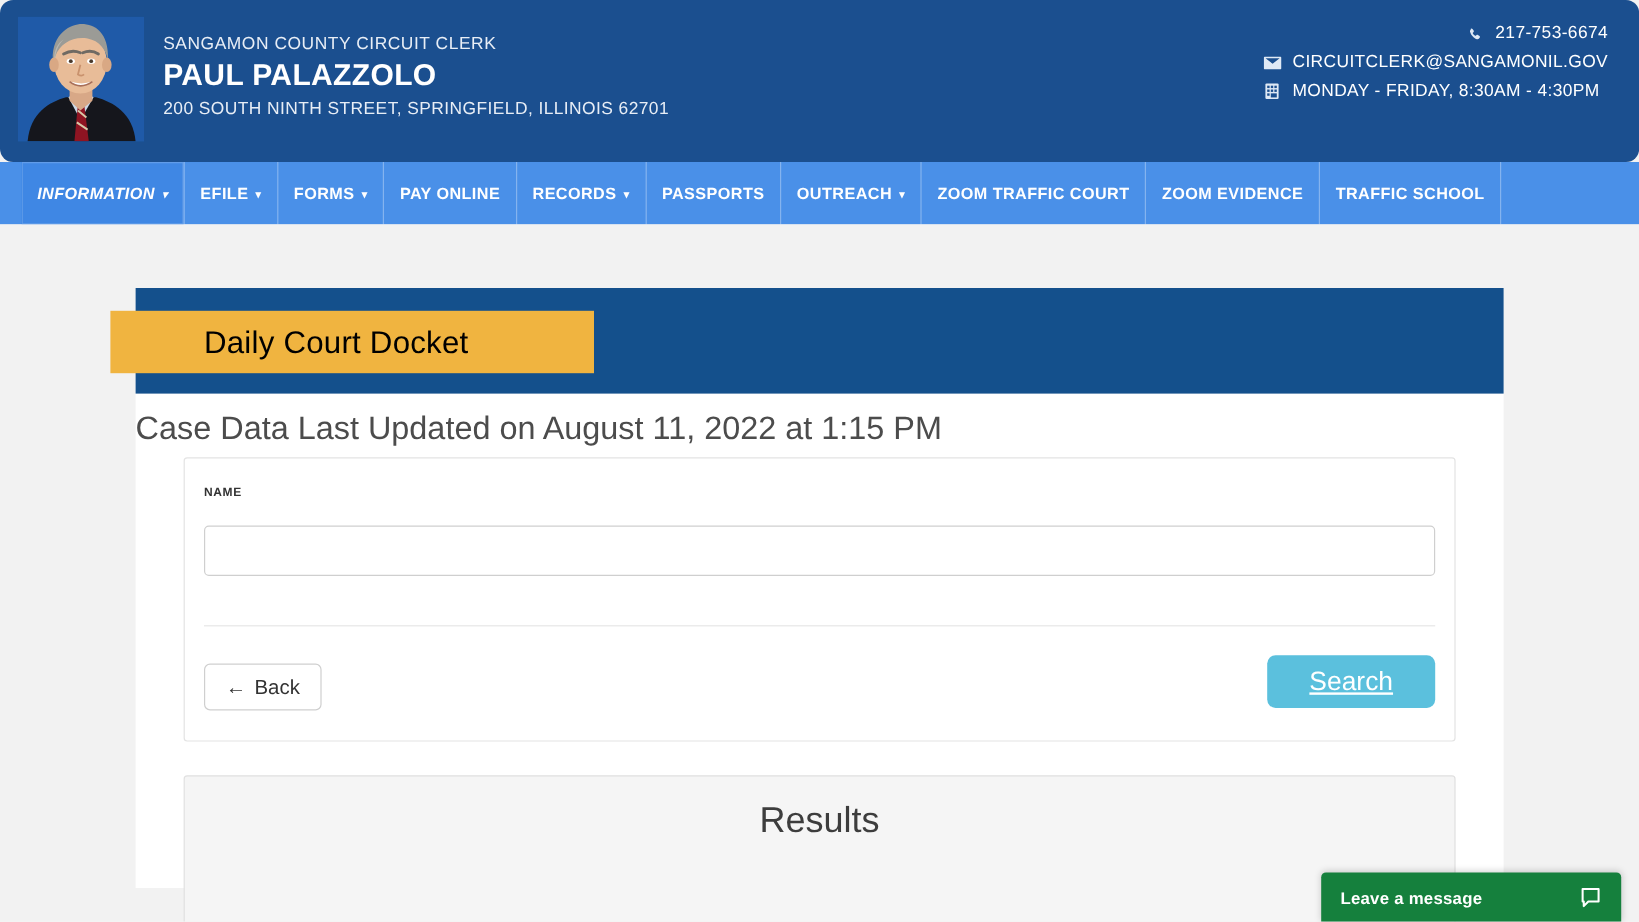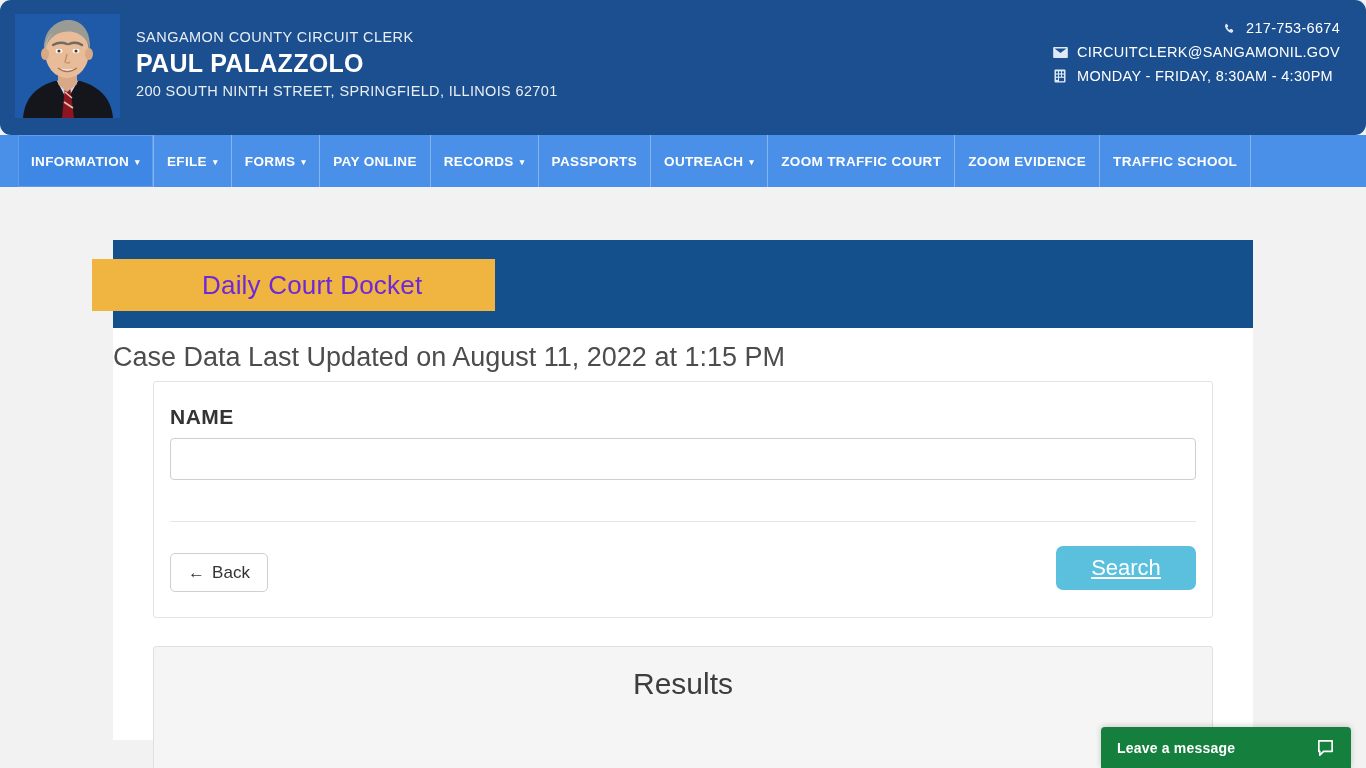--- a/index.html
+++ b/index.html
@@ -100,21 +100,21 @@
     padding: 0 13px;
     color: #ffffff;
     font-size: 13.5px;
     font-weight: bold;
     letter-spacing: .35px;
     white-space: nowrap;
     cursor: pointer;
     position: relative;
     border-left: 1px solid rgba(255,255,255,.32);
   }
-  .nav-item:first-child { border-left: none; }
+  .nav-item:first-child { border-left: none; font-style: italic; }
   .nav-item.active {
     background: #3f87e4;
     box-shadow: inset 0 0 0 1px rgba(255,255,255,.18);
   }
   .nav-item .caret {
     margin-left: 6px;
     font-size: 9px;
     font-weight: bold;
     transform: translateY(1px);
   }
@@ -143,24 +143,24 @@
     width: 1140px;
     height: 88px;
     background: #14508c;
   }
   .ribbon {
     position: absolute;
     left: 92px; top: 72px;
     width: 403px;
     height: 52px;
     background: #f0b440;
-    color: #6d28d9;
-    display: flex;
-    align-items: center;
-    padding-left: 110px;
+    color: #000000;
+    display: flex;
+    align-items: center;
+    padding-left: 78px;
     font-size: 26px;
     letter-spacing: .2px;
   }
 
   .updated-heading {
     position: absolute;
     left: 113px; top: 155px;
     width: 1140px;
     text-align: left;
     font-size: 27px;
@@ -174,21 +174,21 @@
     left: 153px; top: 194px;
     width: 1060px;
     height: 237px;
     background: #ffffff;
     border: 1px solid #e3e3e3;
     border-radius: 3px;
   }
   .field-label {
     position: absolute;
     left: 16px; top: 23px;
-    font-size: 21px;
+    font-size: 10px;
     font-weight: bold;
     color: #333333;
     letter-spacing: .5px;
   }
   .name-input {
     position: absolute;
     left: 16px; top: 56px;
     width: 1026px;
     height: 42px;
     border: 1px solid #cfcfcf;

